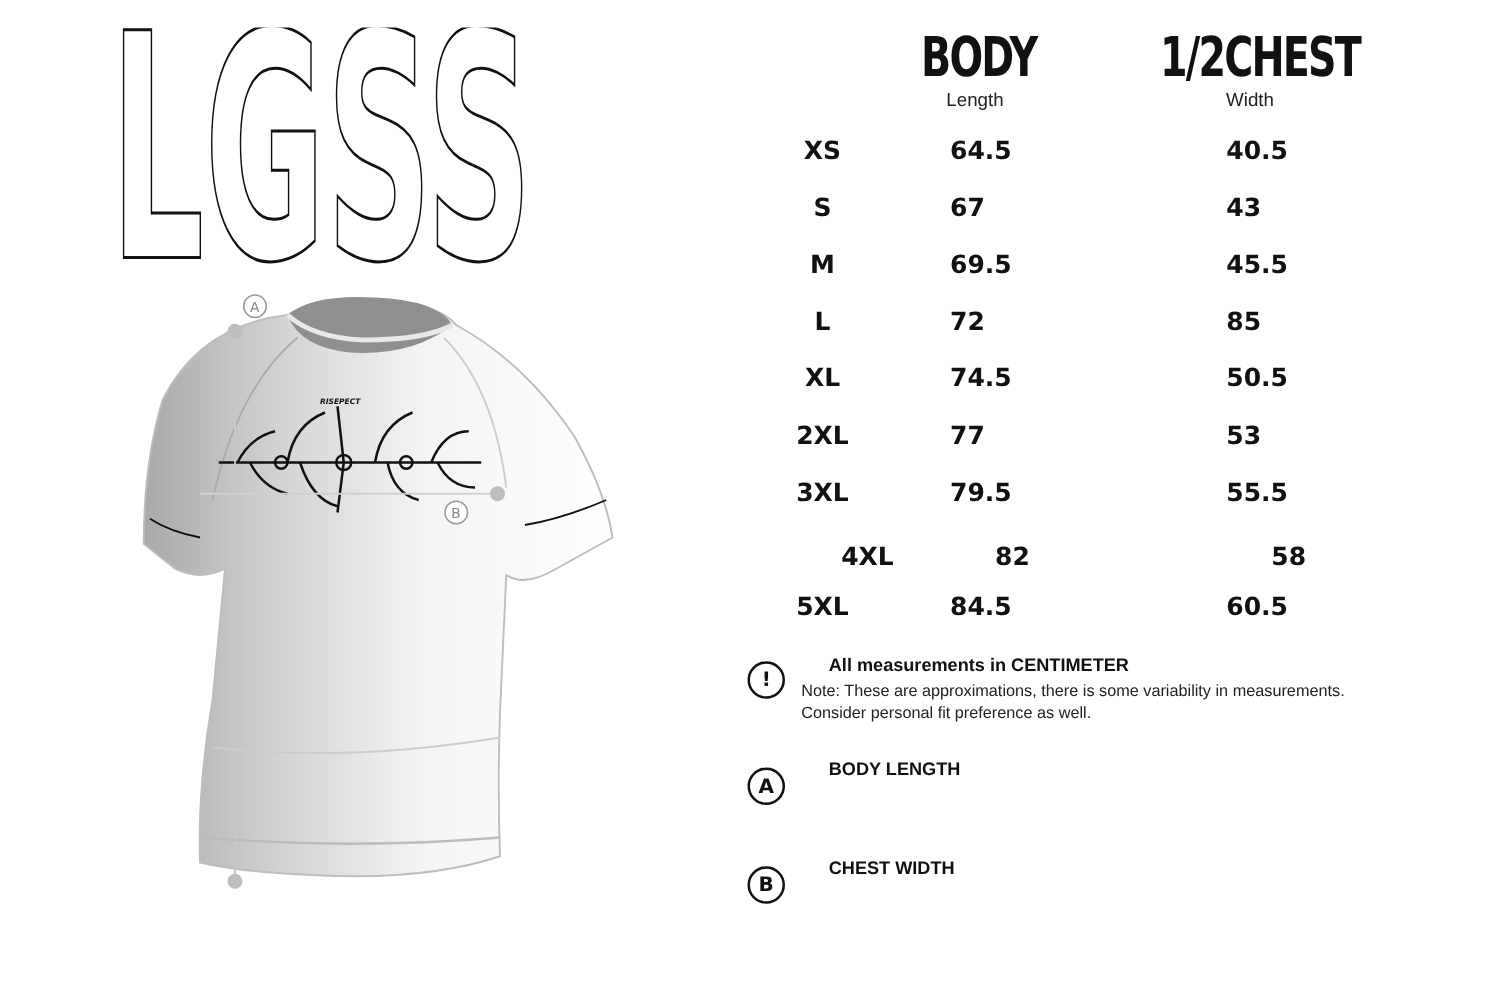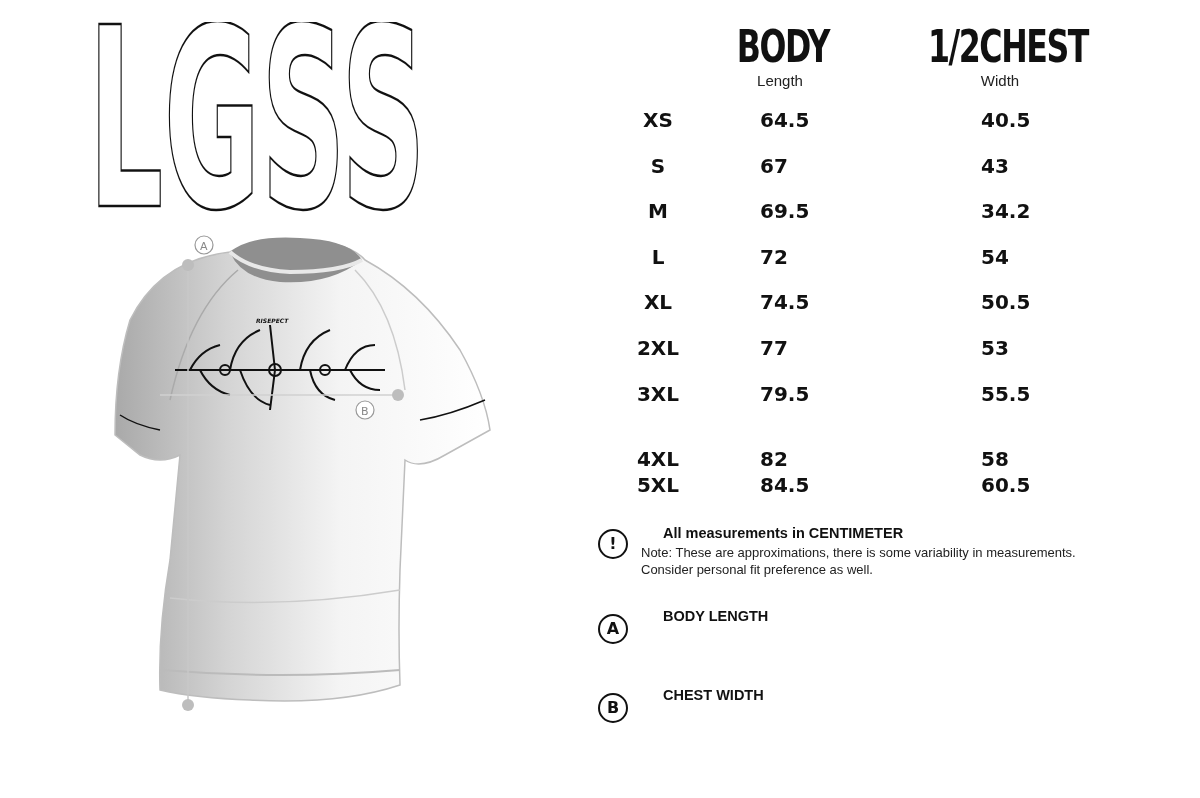--- a/index.html
+++ b/index.html
@@ -94,43 +94,43 @@
   <span class="wid">40.5</span>
 </div>
 <div class="row" style="top:154px;">
   <span class="size">S</span>
   <span class="len">67</span>
   <span class="wid">43</span>
 </div>
 <div class="row" style="top:199px;">
   <span class="size">M</span>
   <span class="len">69.5</span>
-  <span class="wid">34.2</span>
+  <span class="wid">45.5</span>
 </div>
 <div class="row" style="top:245px;">
   <span class="size">L</span>
   <span class="len">72</span>
-  <span class="wid">54</span>
+  <span class="wid">85</span>
 </div>
 <div class="row" style="top:290px;">
   <span class="size">XL</span>
   <span class="len">74.5</span>
   <span class="wid">50.5</span>
 </div>
 <div class="row" style="top:336px;">
   <span class="size">2XL</span>
   <span class="len">77</span>
   <span class="wid">53</span>
 </div>
 <div class="row" style="top:382px;">
   <span class="size">3XL</span>
   <span class="len">79.5</span>
   <span class="wid">55.5</span>
 </div>
-<div class="row" style="top:447px;">
+<div class="row" style="top:433px;margin-left:36px;">
   <span class="size">4XL</span>
   <span class="len">82</span>
   <span class="wid">58</span>
 </div>
 <div class="row" style="top:473px;">
   <span class="size">5XL</span>
   <span class="len">84.5</span>
   <span class="wid">60.5</span>
 </div>
 

